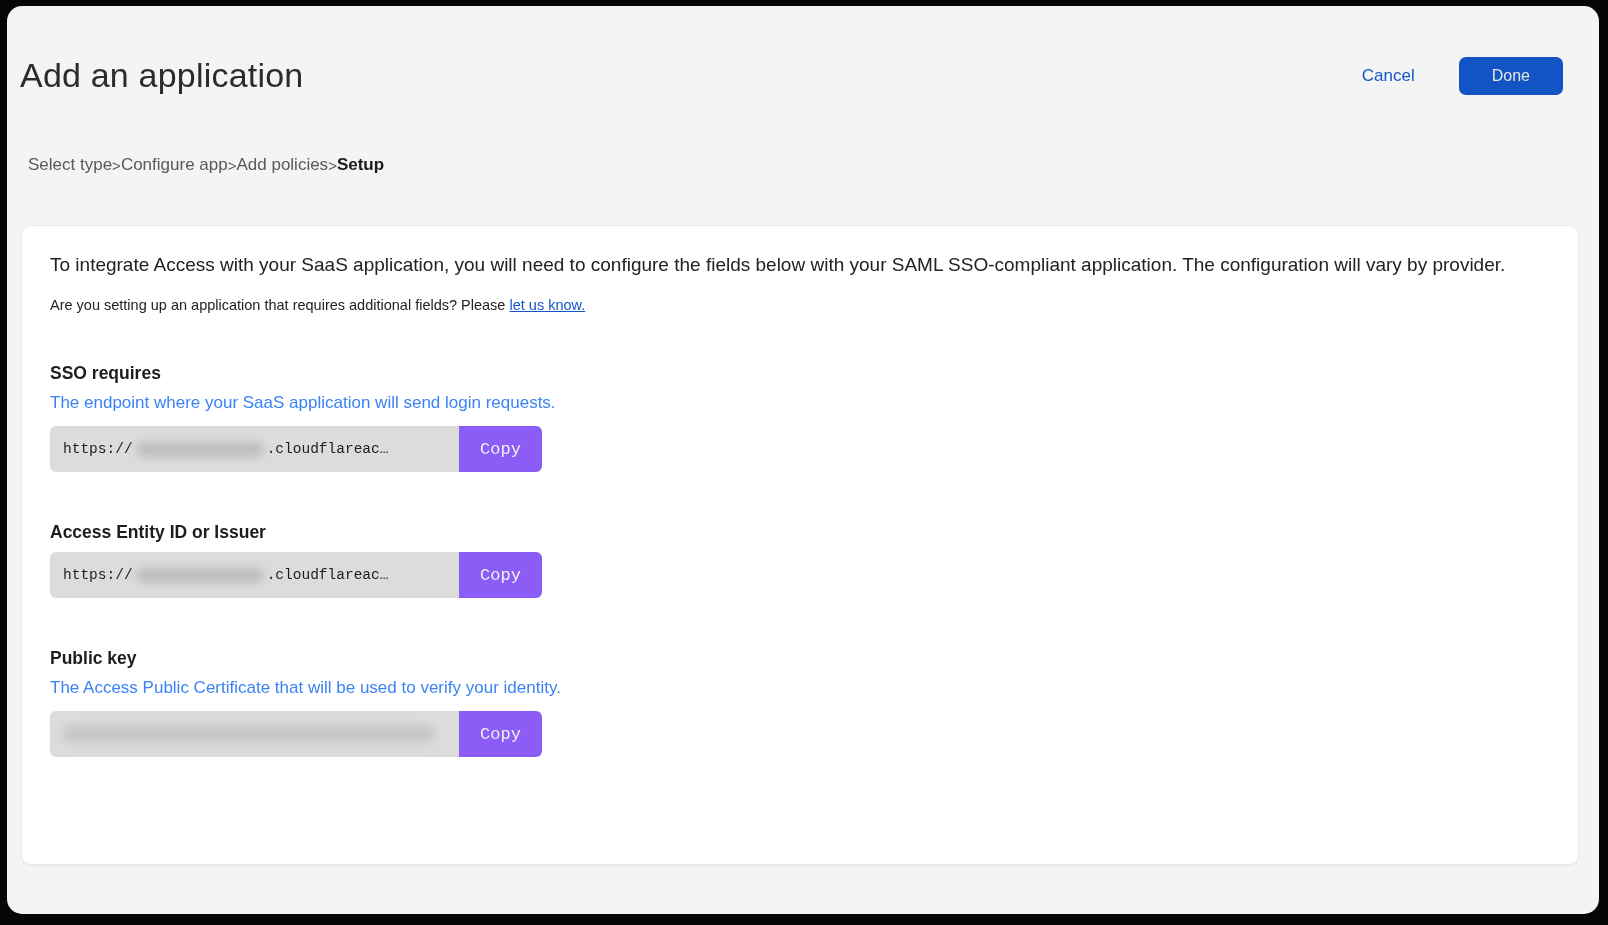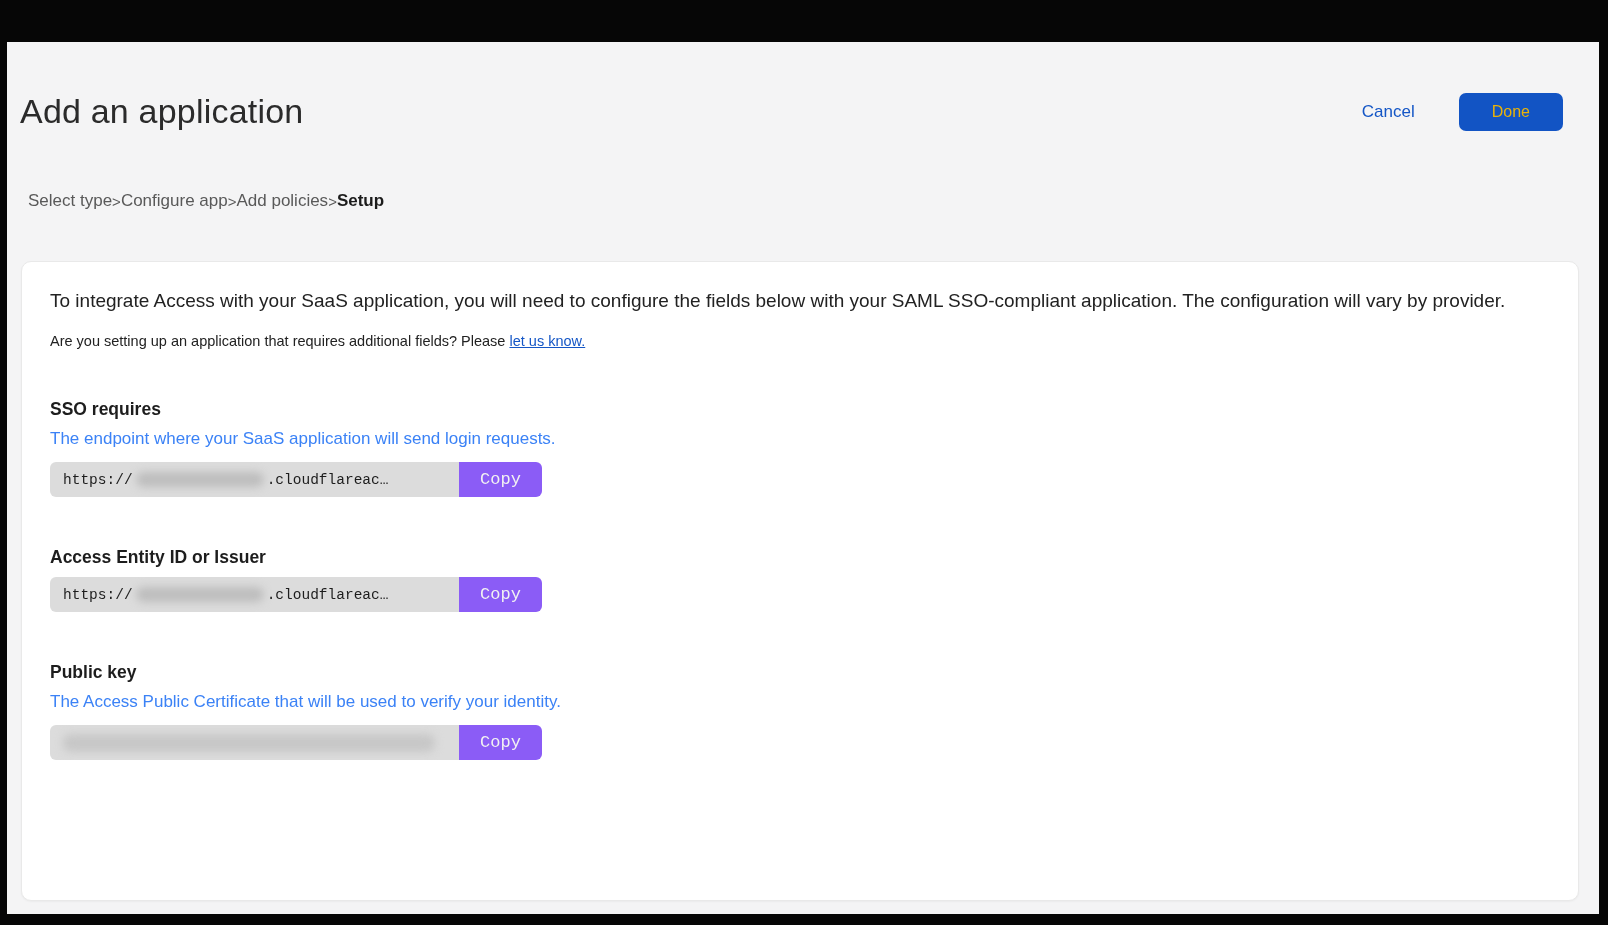--- a/index.html
+++ b/index.html
@@ -7,23 +7,22 @@
   body {
     background: #060606;
     position: relative;
     font-family: "Liberation Sans", sans-serif;
     overflow: hidden;
   }
   .screen {
     position: absolute;
     top: 6px; left: 7px; right: 9px; bottom: 11px;
     background: #f4f4f5;
-    border-radius: 0;
+    border-radius: 15px;
     overflow: hidden;
-    margin-top: 36px;
   }
   
   .header {
     display: flex;
     justify-content: space-between;
     align-items: center;
     margin: 50px 36px 0 13px;
   }
   .page-title {
     font-size: 34px;
@@ -34,21 +33,21 @@
   .header-actions { display: flex; align-items: center; gap: 44px; }
   .cancel-button {
     background: none; border: none;
     color: #1456c6;
     font-size: 17px;
     font-family: inherit;
     cursor: pointer;
   }
   .done-button {
     background: #1254c4;
-    color: #eab308;
+    color: #e5e5e5;
     border: none;
     border-radius: 7px;
     font-size: 16px;
     font-family: inherit;
     padding: 10px 33px;
     cursor: pointer;
   }
   
   .breadcrumb {
     display: flex;
@@ -93,21 +92,21 @@
     font-size: 17.5px;
     font-weight: 700;
     color: #1d1d1d;
     margin-bottom: 9px;
   }
   .field-desc {
     font-size: 17px;
     color: #3b82f6;
     margin-bottom: 13px;
   }
-  .value-row { display: flex; width: 492px; height: 35px; }
+  .value-row { display: flex; width: 492px; height: 46px; }
   .code-box {
     flex: 1;
     background: #dcdcdc;
     border-radius: 6px 0 0 6px;
     display: flex;
     align-items: center;
     padding: 0 13px;
     font-family: "Liberation Mono", monospace;
     font-size: 14.5px;
     color: #1d1d1d;

